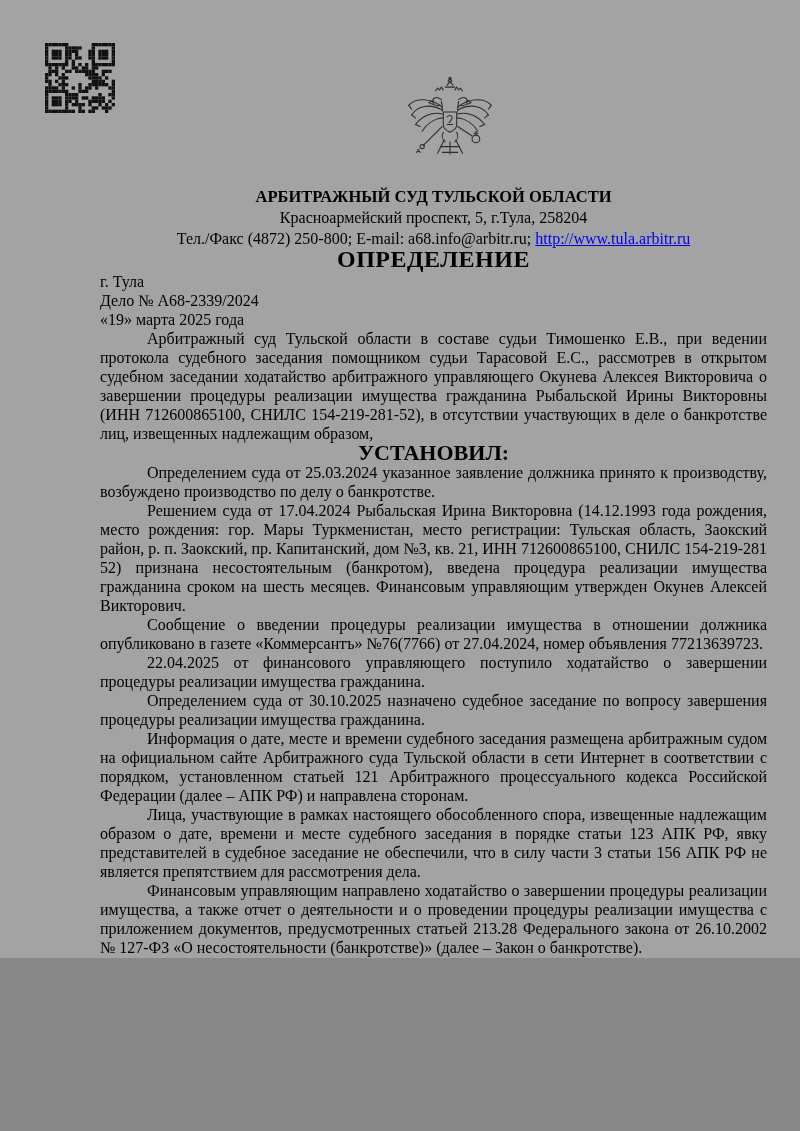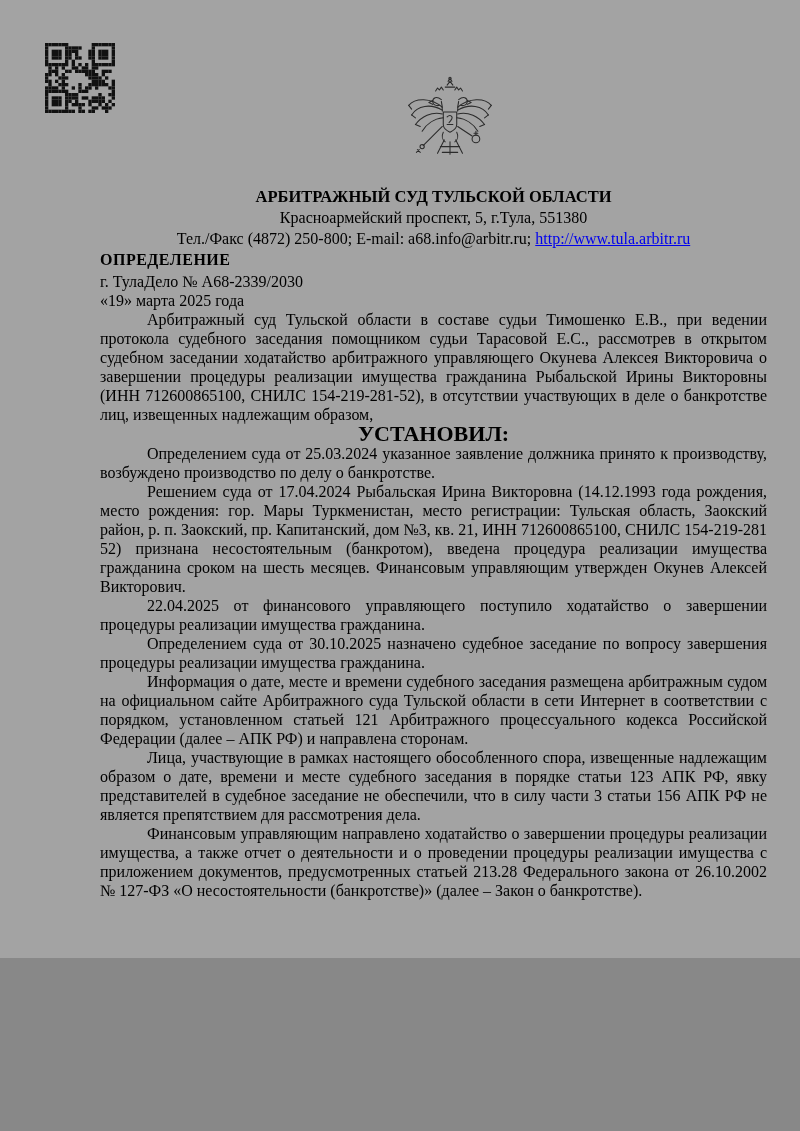--- a/index.html
+++ b/index.html
@@ -13,23 +13,23 @@
     font-size:16px;
     line-height:19px;
     color:#000;
     overflow:hidden;
   }
   .qr { position:absolute; left:45px; top:43px; width:70px; height:70px; }
   .emblem { position:absolute; left:402px; top:76px; width:96px; height:99px; }
   .content { position:absolute; left:100px; top:186px; width:667px; }
   .hline { text-align:center; line-height:21px; }
   .court-name { font-weight:bold; font-size:16.5px; }
-  .doc-type { font-weight:bold; font-size:16px; letter-spacing:0.5px; line-height:21px; }
+  .doc-type { font-weight:bold; font-size:24px; letter-spacing:0.5px; line-height:21px; text-align:center; }
   .weblink { color:#0000EE; }
-  .case-line { display:flex; justify-content:flex-start; margin-top:2px; }
+  .case-line { display:flex; justify-content:space-between; margin-top:2px;flex-direction:column; }
   .case-no { padding-right:22px; }
   .body-text p { text-align:justify; }
   .body-text p.indent { text-indent:47px; }
   .resolution { text-align:center; font-weight:bold; font-size:22px; line-height:20px; }
 </style>
 </head>
 <body>
 
 <div class="page">
 
@@ -311,39 +311,40 @@
     <circle cx="21" cy="73" r="2.2"></circle>
     <path d="M18 76 l-3 3 M16 76 l3 3"></path>
 
     <path d="M58 52 L73 62"></path>
     <circle cx="77" cy="65" r="4"></circle>
     <path d="M77 61 v-4 M75 59 h4"></path>
   </svg>
 
   <div class="content">
     <div class="hline court-name">АРБИТРАЖНЫЙ СУД ТУЛЬСКОЙ ОБЛАСТИ</div>
-    <div class="hline">Красноармейский проспект, 5, г.Тула, 551380</div>
+    <div class="hline">Красноармейский проспект, 5, г.Тула, 258204</div>
     <div class="hline">
       <span>Тел./Факс (4872) 250-800;  E-mail: a68.info@arbitr.ru;</span>
       <a class="weblink" href="#">http://www.tula.arbitr.ru</a>
     </div>
     <div class="doc-type">ОПРЕДЕЛЕНИЕ</div>
 
     <div class="case-line">
       <span>г. Тула</span>
-      <span class="case-no">Дело № А68-2339/2030</span>
+      <span class="case-no">Дело № А68-2339/2024</span>
     </div>
     <div>«19» марта 2025 года</div>
 
     <div class="body-text">
       <p class="indent">Арбитражный суд Тульской области в составе судьи Тимошенко Е.В., при ведении протокола судебного заседания помощником судьи Тарасовой Е.С., рассмотрев в открытом судебном заседании ходатайство арбитражного управляющего Окунева Алексея Викторовича о завершении процедуры реализации имущества гражданина Рыбальской Ирины Викторовны (ИНН 712600865100, СНИЛС 154-219-281-52), в отсутствии участвующих в деле о банкротстве лиц, извещенных надлежащим образом,</p>
       <div class="resolution">УСТАНОВИЛ:</div>
       <div id="paragraphs">
           <p class="indent">Определением суда от 25.03.2024 указанное заявление должника принято к производству, возбуждено производство по делу о банкротстве.</p>
           <p class="indent">Решением суда от 17.04.2024 Рыбальская Ирина Викторовна (14.12.1993 года рождения, место рождения: гор. Мары Туркменистан, место регистрации: Тульская область, Заокский район, р. п. Заокский, пр. Капитанский, дом №3, кв. 21, ИНН 712600865100, СНИЛС 154-219-281 52) признана несостоятельным (банкротом), введена процедура реализации имущества гражданина сроком на шесть месяцев. Финансовым управляющим утвержден Окунев Алексей Викторович.</p>
+          <p class="indent">Сообщение о введении процедуры реализации имущества в отношении должника опубликовано в газете «Коммерсантъ» №76(7766) от 27.04.2024, номер объявления 77213639723.</p>
           <p class="indent">22.04.2025 от финансового управляющего поступило ходатайство о завершении процедуры реализации имущества гражданина.</p>
           <p class="indent">Определением суда от 30.10.2025 назначено судебное заседание по вопросу завершения процедуры реализации имущества гражданина.</p>
           <p class="indent">Информация о дате, месте и времени судебного заседания размещена арбитражным судом на официальном сайте Арбитражного суда Тульской области в сети Интернет в соответствии с порядком, установленном статьей 121 Арбитражного процессуального кодекса Российской Федерации (далее – АПК РФ) и направлена сторонам.</p>
           <p class="indent">Лица, участвующие в рамках настоящего обособленного спора, извещенные надлежащим образом о дате, времени и месте судебного заседания в порядке статьи 123 АПК РФ, явку представителей в судебное заседание не обеспечили, что в силу части 3 статьи 156 АПК РФ не является препятствием для рассмотрения дела.</p>
           <p class="indent">Финансовым управляющим направлено ходатайство о завершении процедуры реализации имущества, а также отчет о деятельности и о проведении процедуры реализации имущества с приложением документов, предусмотренных статьей 213.28 Федерального закона от 26.10.2002 № 127-ФЗ «О несостоятельности (банкротстве)» (далее – Закон о банкротстве).</p>
         </div>
     </div>
   </div>
 
 </div>

